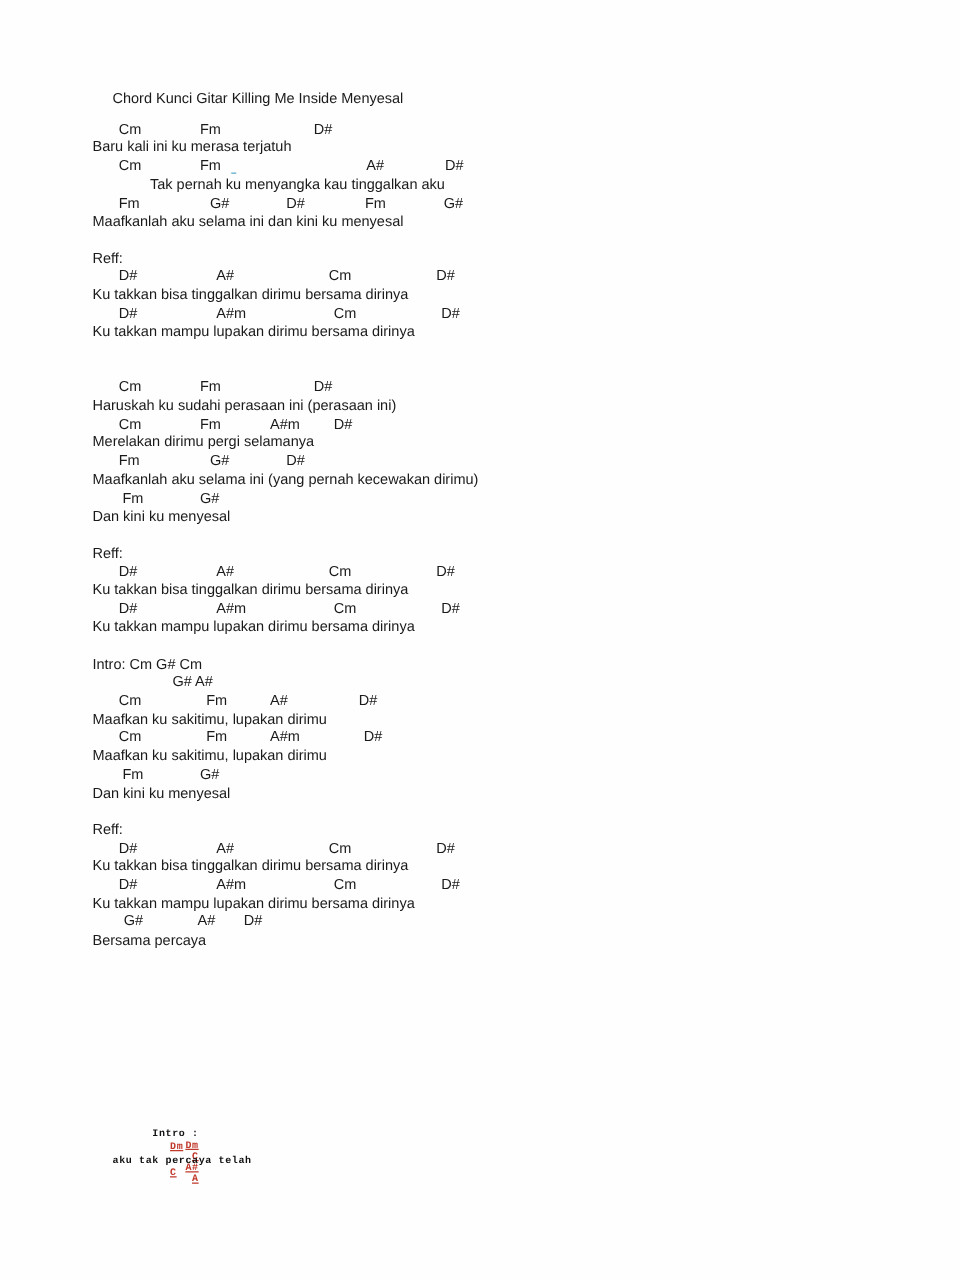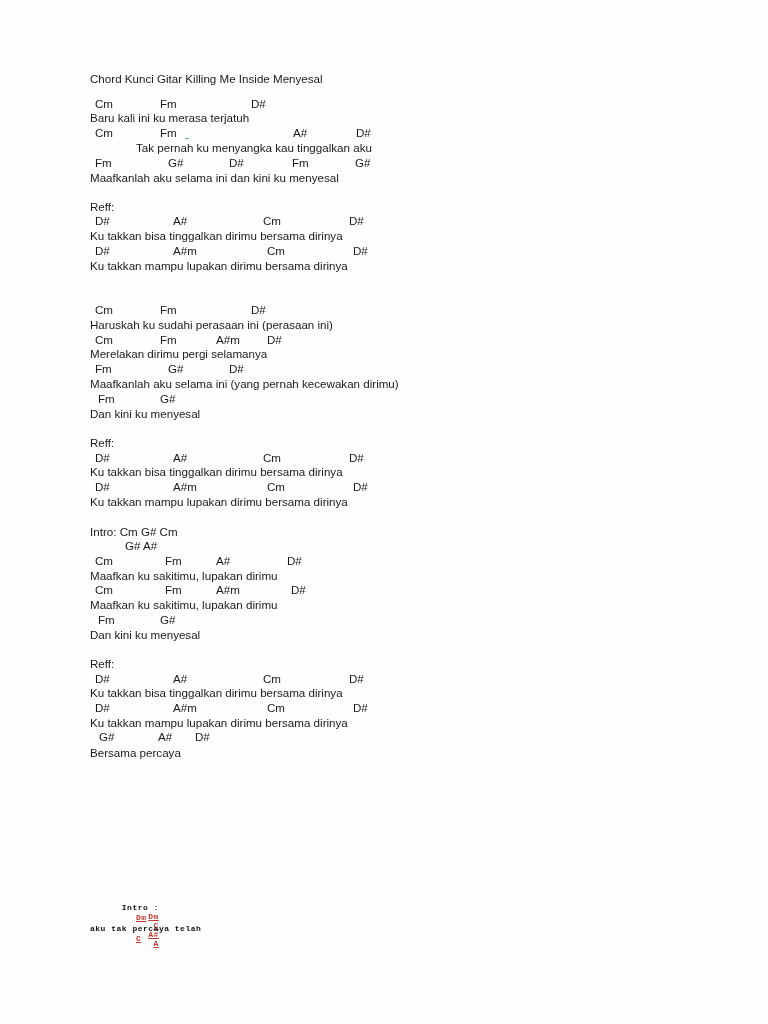--- a/index.html
+++ b/index.html
@@ -1,19 +1,19 @@
 <!DOCTYPE html>
 <html><head>
 <meta charset="utf-8">
 <style>
   html, body { margin: 0; padding: 0; background: #ffffff; }
   body { width: 768px; height: 1024px; position: relative; overflow: hidden; }
   .page { position: absolute; left: 0; top: 0; width: 768px; height: 1024px; background: #fefefe; }
   .sans { font-family: "Liberation Sans", sans-serif; font-size: 11.6px; color: #1a1a1a; }
-  .line { position: absolute; left: 90px; white-space: pre; line-height: 14px; }
+  .line { position: absolute; left: 74px; white-space: pre; line-height: 14px; }
   .chord { position: absolute; white-space: pre; line-height: 14px; }
   .title { position: absolute; left: 90px; top: 72px; }
   .mono { font-family: "Liberation Mono", monospace; font-size: 8px; color: #111; font-weight: bold; letter-spacing: 0.5px; }
   .red { color: #c0392b; text-decoration: underline; }
   .cursor-mark { position: absolute; width: 4px; height: 1px; background: #5aa9c9; }
 </style>
 </head>
 <body>
 
 <div class="page">
@@ -66,21 +66,21 @@
       <div class="sans chord" style="top: 451px; left: 173px;">A#</div>
       <div class="sans chord" style="top: 451px; left: 263px;">Cm</div>
       <div class="sans chord" style="top: 451px; left: 349px;">D#</div>
       <div class="sans line" style="top: 465px;">Ku takkan bisa tinggalkan dirimu bersama dirinya</div>
       <div class="sans chord" style="top: 480px; left: 95px;">D#</div>
       <div class="sans chord" style="top: 480px; left: 173px;">A#m</div>
       <div class="sans chord" style="top: 480px; left: 267px;">Cm</div>
       <div class="sans chord" style="top: 480px; left: 353px;">D#</div>
       <div class="sans line" style="top: 495px;">Ku takkan mampu lupakan dirimu bersama dirinya</div>
       <div class="sans line" style="top: 525px;">Intro: Cm G# Cm</div>
-      <div class="sans chord" style="top: 539px; left: 125px;">G# A#</div>
+      <div class="sans chord" style="top: 539px; left: 138px;">G# A#</div>
       <div class="sans chord" style="top: 554px; left: 95px;">Cm</div>
       <div class="sans chord" style="top: 554px; left: 165px;">Fm</div>
       <div class="sans chord" style="top: 554px; left: 216px;">A#</div>
       <div class="sans chord" style="top: 554px; left: 287px;">D#</div>
       <div class="sans line" style="top: 569px;">Maafkan ku sakitimu, lupakan dirimu</div>
       <div class="sans chord" style="top: 583px; left: 95px;">Cm</div>
       <div class="sans chord" style="top: 583px; left: 165px;">Fm</div>
       <div class="sans chord" style="top: 583px; left: 216px;">A#m</div>
       <div class="sans chord" style="top: 583px; left: 291px;">D#</div>
       <div class="sans line" style="top: 598px;">Maafkan ku sakitimu, lupakan dirimu</div>

